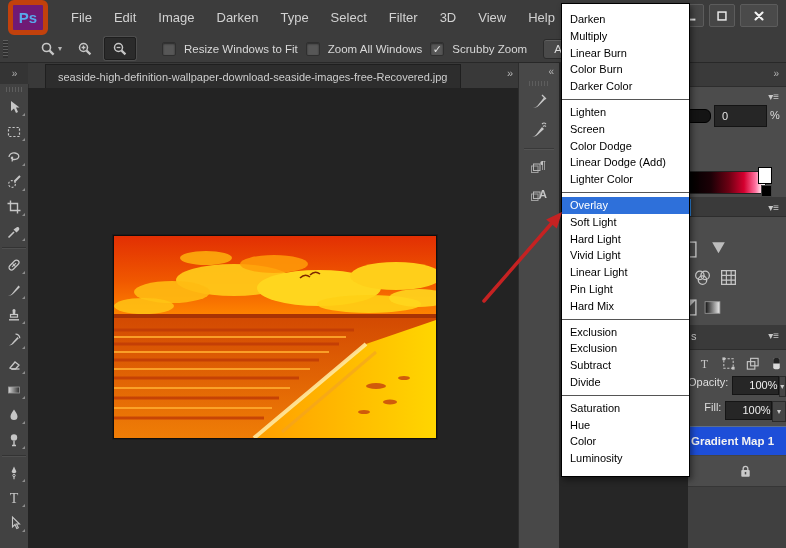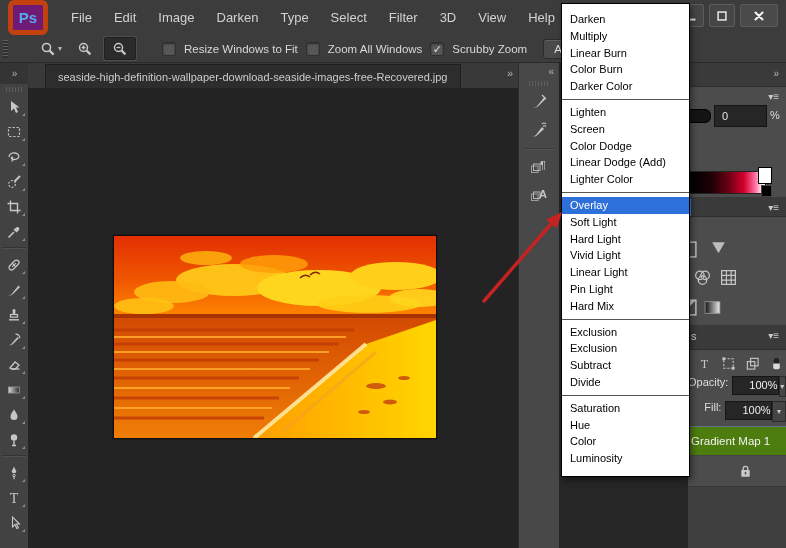--- a/index.html
+++ b/index.html
@@ -561,21 +561,21 @@
   <div class="vrow">
     <span class="vlabel">Opacity:</span>
     <span class="opt-box">100%</span>
     <span class="caret-btn">▾</span>
   </div>
   <div class="vrow">
     <span class="vlabel">Fill:</span>
     <span class="opt-box">100%</span>
     <span class="caret-btn">▾</span>
   </div>
-  <div id="layer-selected" style="background: #4d7c0f;">Gradient Map 1</div>
+  <div id="layer-selected" style="background: #1d4ed8; font-weight: bold;">Gradient Map 1</div>
   <div id="lock-row">
     <span class="icon">
         <svg viewBox="0 0 16 16">
           <rect x="3.5" y="7" width="9" height="7" rx="1" fill="#c9c9c9"></rect>
           <path d="M5.5 7 V5.5 a2.5 2.5 0 0 1 5 0 V7" fill="none" stroke="#c9c9c9" stroke-width="1.4"></path>
           <rect x="7.2" y="9" width="1.6" height="2.6" fill="#4c4c4c"></rect>
         </svg>
       </span>
   </div>
   <div id="rp-filler"></div>

